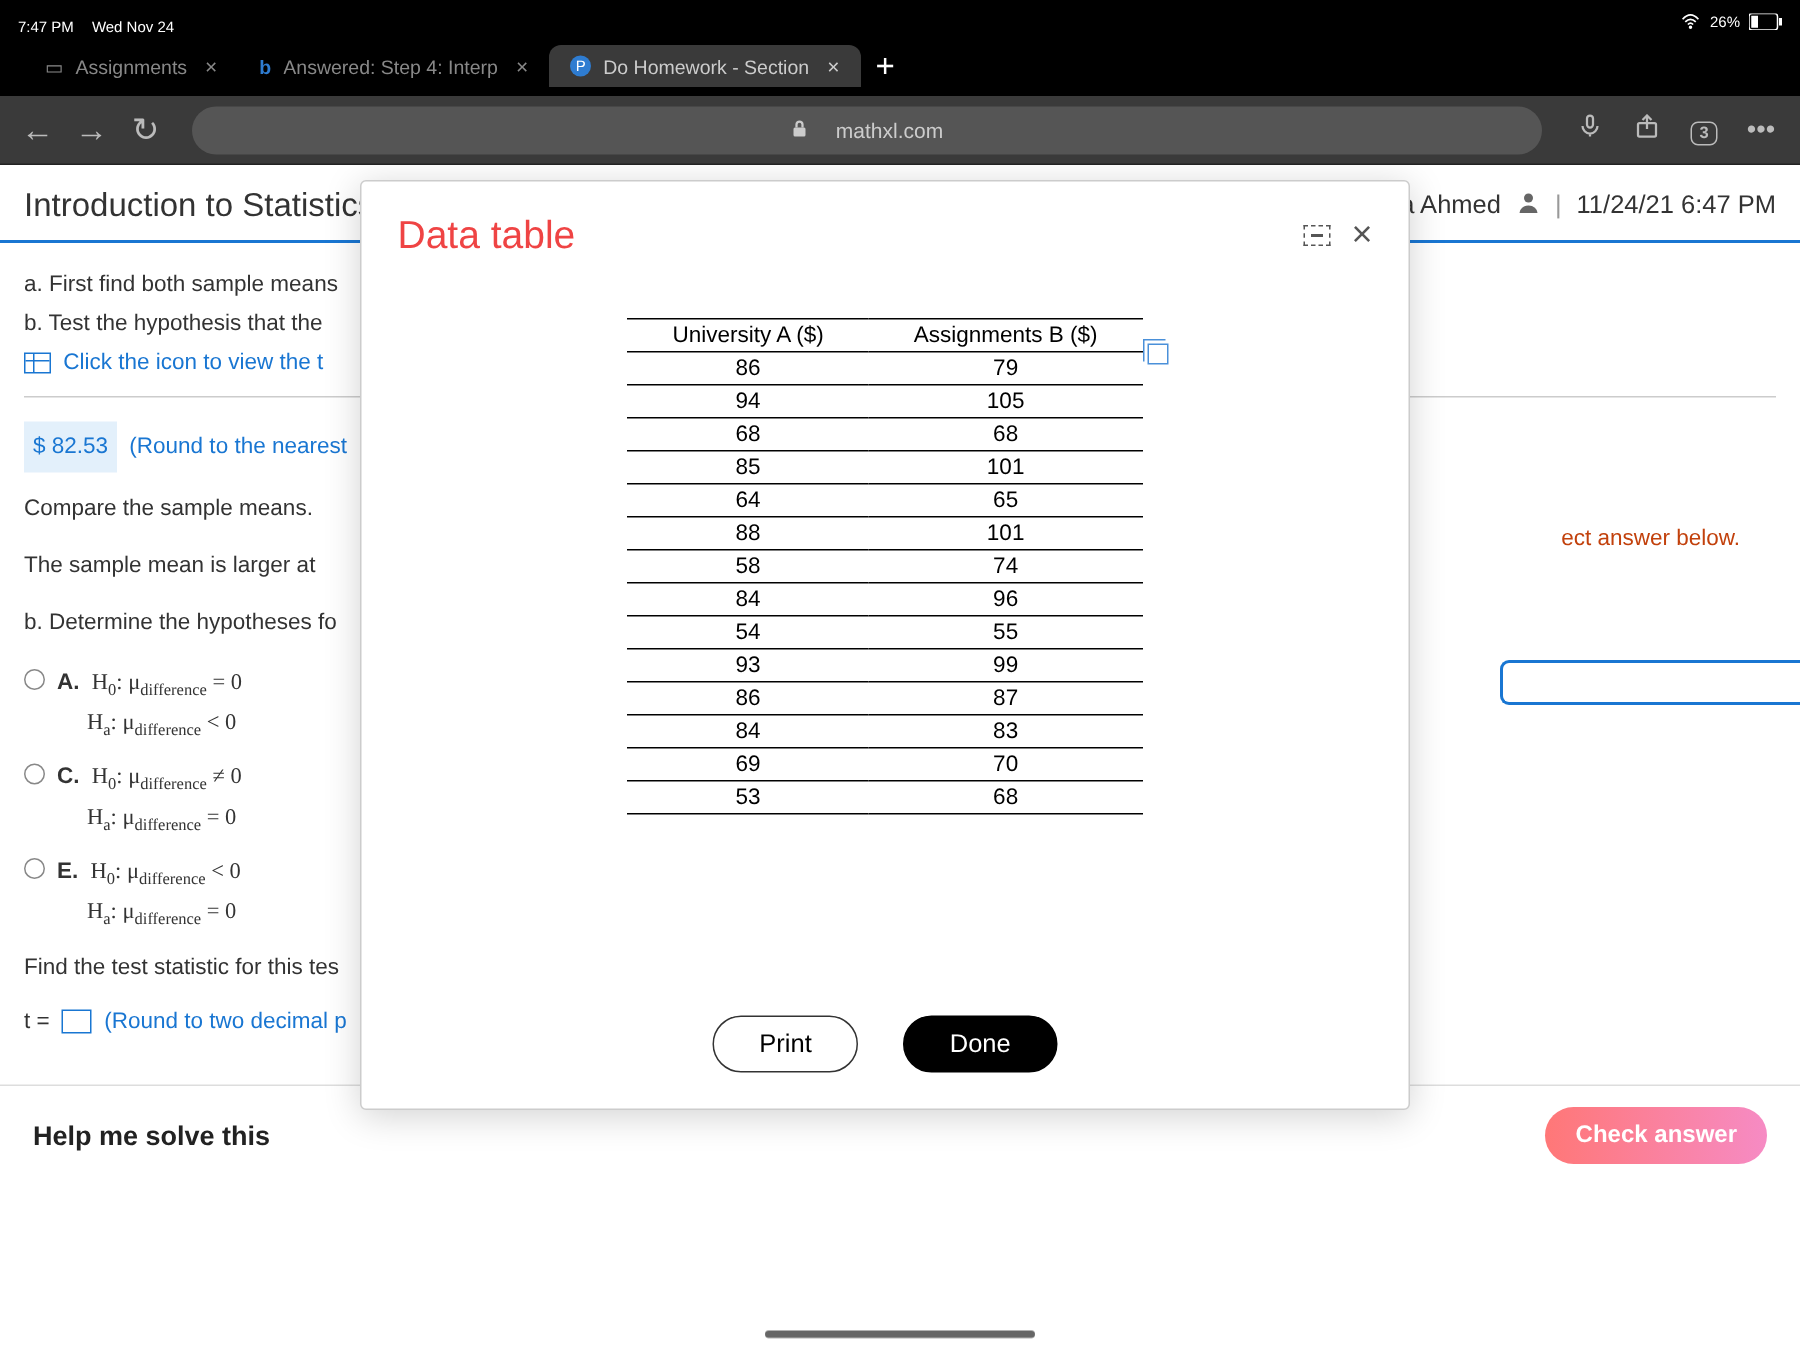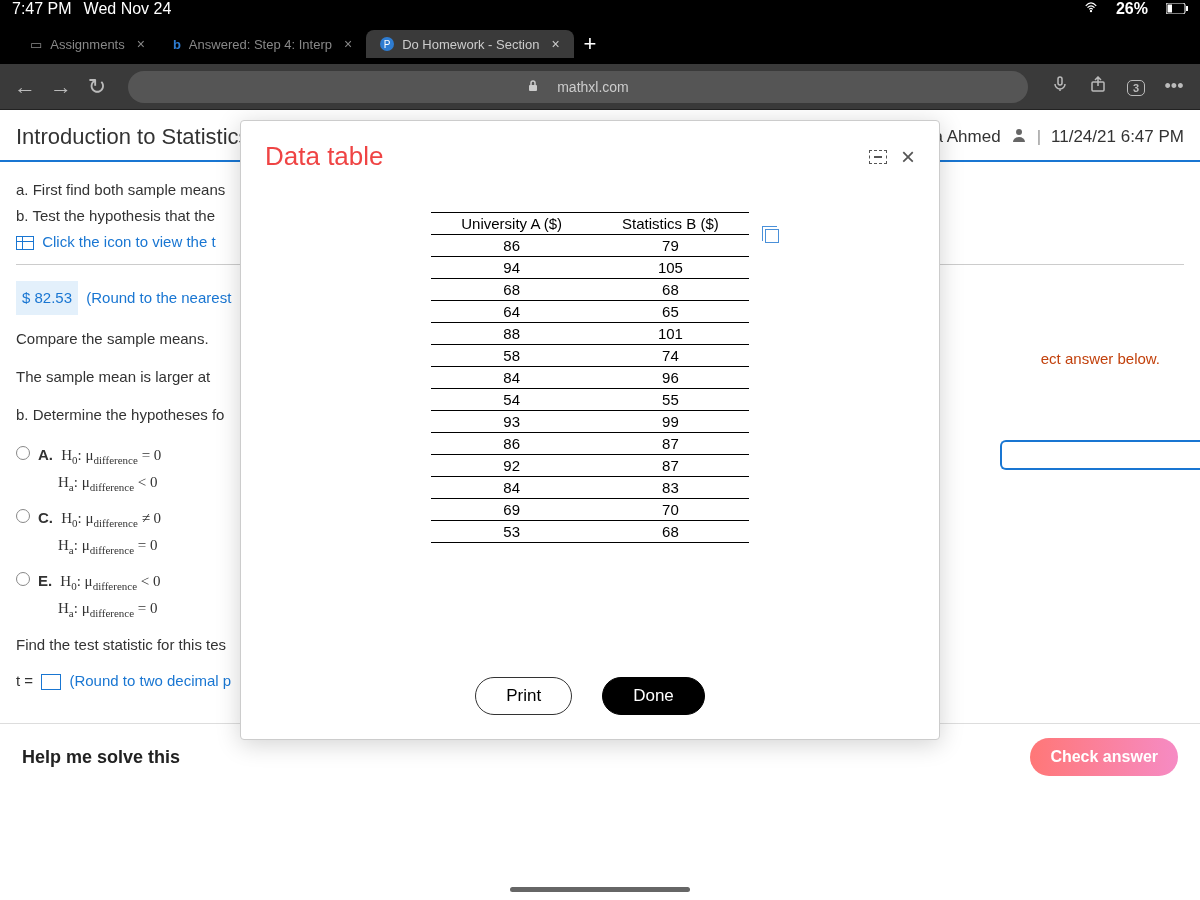--- a/index.html
+++ b/index.html
@@ -1,21 +1,21 @@
 <!DOCTYPE html>
 <html><head>
 <meta charset="utf-8">
 <style>
   * { margin: 0; padding: 0; box-sizing: border-box; }
   body { font-family: Arial, Helvetica, sans-serif; width: 1200px; height: 900px; background: #3a3a3a; overflow: hidden; }
   
   
-  .status-bar { height: 24px; background: #000; color: #fff; display: flex; align-items: flex-start; padding: 0 12px; font-size: 16px; }
+  .status-bar { height: 24px; background: #000; color: #fff; display: flex; align-items: flex-end; padding: 0 12px; font-size: 10px; }
   .status-left { display: flex; gap: 12px; }
-  .status-right { margin-left: auto; display: flex; align-items: center; gap: 18px; font-weight: bold; }
+  .status-right { margin-left: auto; display: flex; align-items: center; gap: 6px; }
   
   
   .tab-strip { height: 40px; background: #000; display: flex; align-items: center; gap: 0; padding: 0 16px; }
   .tab { display: flex; align-items: center; gap: 8px; padding: 6px 14px; color: #888; font-size: 13px; max-width: 220px; border-radius: 8px 8px 0 0; }
   .tab.active { background: #3a3a3a; color: #ccc; }
   .tab-icon { width: 14px; height: 14px; flex-shrink: 0; }
   .tab-title { white-space: nowrap; overflow: hidden; text-overflow: ellipsis; }
   .tab-close { font-size: 14px; margin-left: 4px; }
   .tab-plus { color: #fff; font-size: 22px; margin-left: 10px; }
   
@@ -245,37 +245,41 @@
         <span class="minimize-icon"></span>
         <span style="font-size:24px">×</span>
       </div>
     </div>
     <div class="modal-body">
       <span class="copy-icon"></span>
       <table class="data-table">
         <thead>
             <tr>
           <th>University A ($)</th>
-          <th>Statistics B ($)</th>
+          <th>Assignments B ($)</th>
         </tr>
           </thead>
         <tbody id="table-body">
             <tr>
               <td>86</td>
               <td>79</td>
             </tr>
             <tr>
               <td>94</td>
               <td>105</td>
             </tr>
             <tr>
               <td>68</td>
               <td>68</td>
             </tr>
             <tr>
+              <td>85</td>
+              <td>101</td>
+            </tr>
+            <tr>
               <td>64</td>
               <td>65</td>
             </tr>
             <tr>
               <td>88</td>
               <td>101</td>
             </tr>
             <tr>
               <td>58</td>
               <td>74</td>
@@ -287,24 +291,20 @@
             <tr>
               <td>54</td>
               <td>55</td>
             </tr>
             <tr>
               <td>93</td>
               <td>99</td>
             </tr>
             <tr>
               <td>86</td>
-              <td>87</td>
-            </tr>
-            <tr>
-              <td>92</td>
               <td>87</td>
             </tr>
             <tr>
               <td>84</td>
               <td>83</td>
             </tr>
             <tr>
               <td>69</td>
               <td>70</td>
             </tr>

